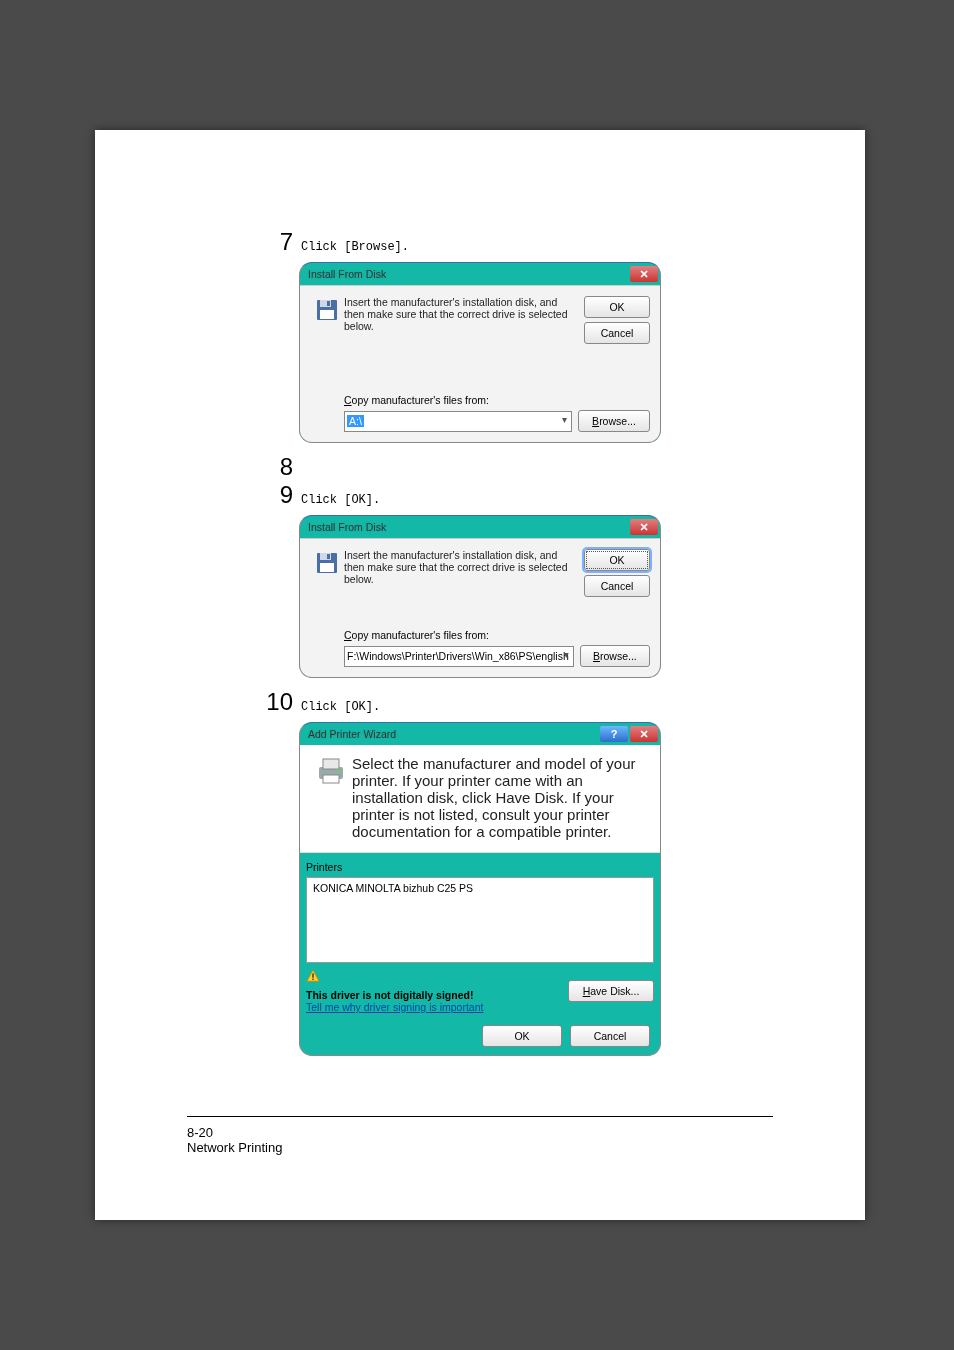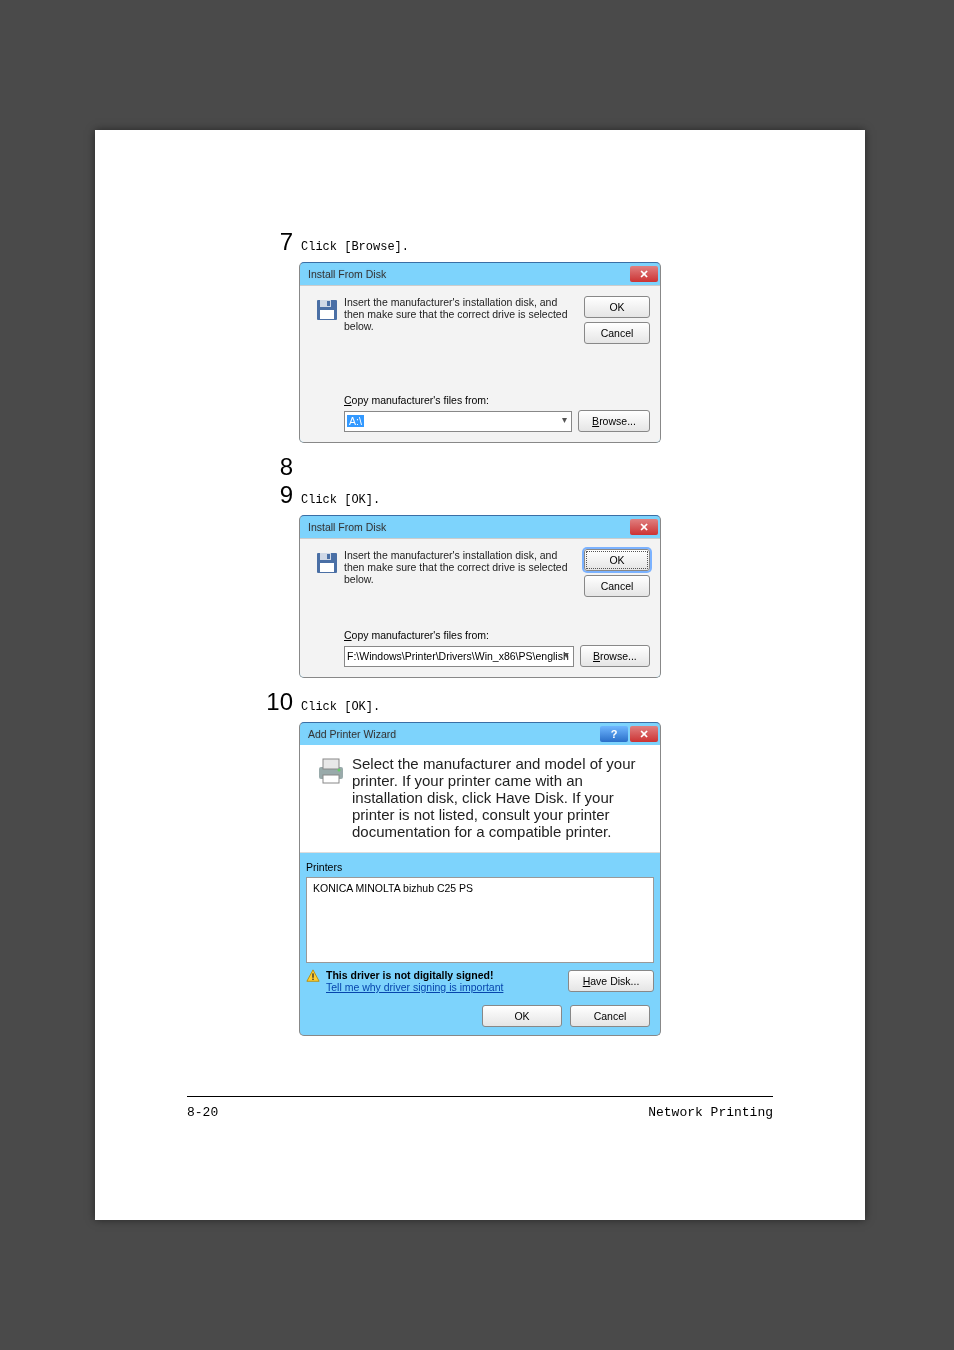--- a/index.html
+++ b/index.html
@@ -43,22 +43,22 @@
   .step-text {
     font-size: 12px;
     line-height: 1.35;
     padding-top: 8px;
     font-family: Liberation Mono, monospace;
   }
   .dialog {
     width: 360px;
     margin: 6px auto 10px auto;
     border: 1px solid #888;
-    border-radius: 5px;
-    background: #7dd3fc;
+    border-radius: 13px;
+    background: #14b8a6;
     font-family: "Segoe UI", Arial, sans-serif;
     font-size: 10.5px;
     overflow: hidden;
     border-top: 1px solid #3a6ea5;
   }
   .titlebar {
     height: 22px;
     display: flex;
     align-items: center;
     justify-content: space-between;
@@ -136,37 +136,38 @@
     margin: 0 6px 4px 6px;
     border:1px solid #999;
     background:#fff;
     height: 76px;
     padding:4px 6px;
   }
   .warnrow {
     display:flex; align-items:flex-start; justify-content:space-between;
     margin: 6px 6px 4px 6px;
   }
-  .warnleft { display:flex; gap:6px; align-items:flex-start;}
+  .warnleft { display:flex; gap:6px; align-items:flex-start;flex-direction:column;}
   .warn-icon { width:14px;height:14px; }
   .warn-icon svg{width:14px;height:14px;}
   .warn-text { font-size:10.5px;}
   .bold { font-weight:bold; }
   .link { color:#0645ad; text-decoration:underline;}
   .btnrow { display:flex; justify-content:flex-end; gap:8px; padding:8px 10px; }
   .btnrow .winbutton { width: 70px;}
   .hr {
     border-top: 1px solid #000;
     margin: 60px 92px 8px 92px;
   }
   .footer {
     display:flex; justify-content:space-between;
     margin: 0 92px 0 92px;
-    font-family: Liberation Mono, monospace;
+    font-family: Liberation Sans, sans-serif;
     font-size: 13px;
+    flex-direction: column;
   }
   
   .gap-top { height: 98px; }
 </style>
 </head>
 <body>
 
 <div class="page">
   <div class="content">
     <div class="gap-top"></div>

